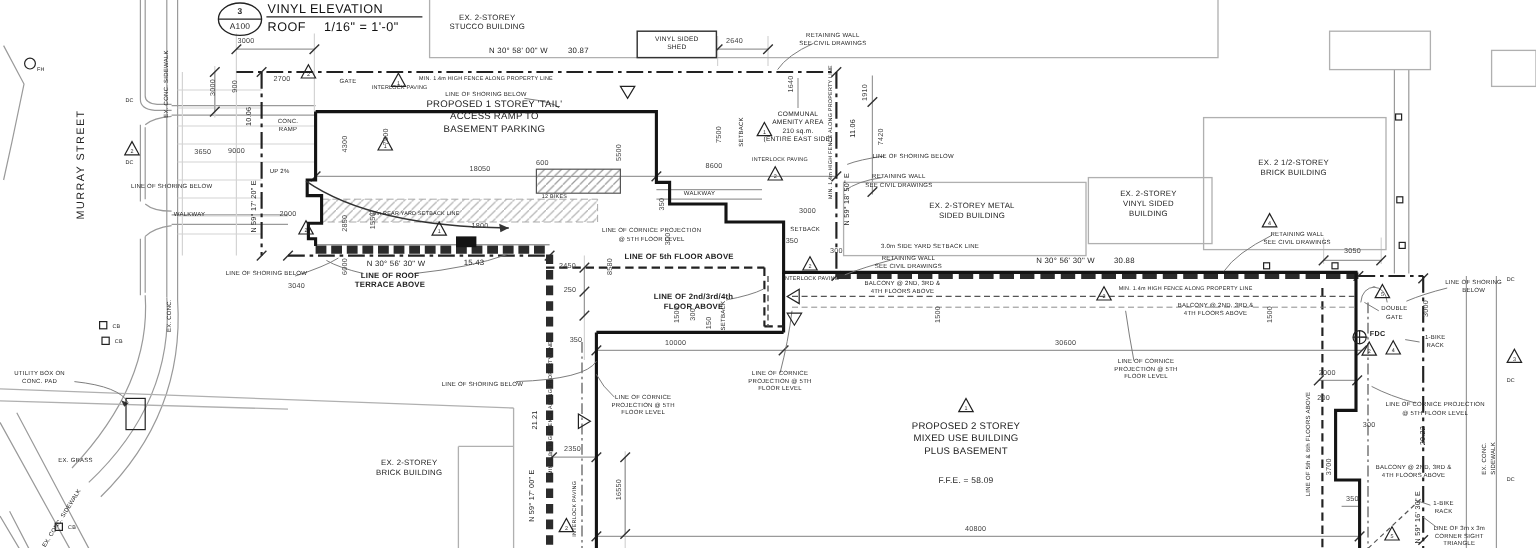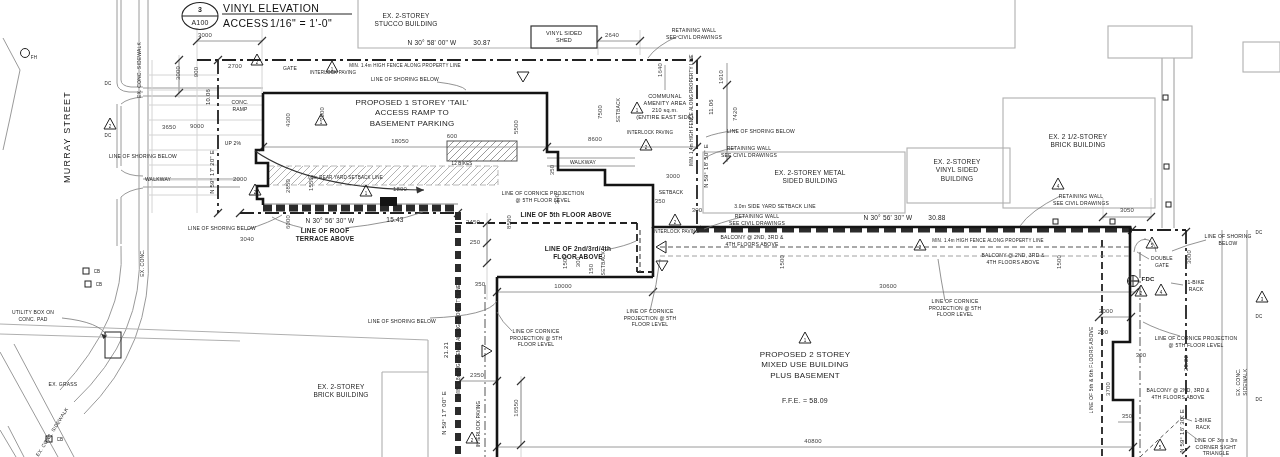--- a/index.html
+++ b/index.html
@@ -129,21 +129,21 @@
         <rect x="1053" y="219" width="5" height="5"></rect>
     <rect x="1110" y="219" width="5" height="5"></rect>
     <rect x="105" y="332" width="16" height="26"></rect>
     <rect x="531" y="26" width="66" height="22" stroke="#333" stroke-width="1.2" fill="#fff"></rect>
   </g>
 </svg>
 
 <div class="lb s7 b" style="left:200px;top:10px">3</div>
 <div class="lb s7" style="left:200px;top:23px">A100</div>
 <div class="la" style="left:223px;top:2px">VINYL ELEVATION</div>
-<div class="la" style="left:223px;top:17px">ACCESS</div>
+<div class="la" style="left:223px;top:17px">ROOF</div>
 <div class="la" style="left:270px;top:17px">1/16" = 1'-0"</div>
 
 <div class="lb s9 v ls" style="left:68px;top:137px">MURRAY STREET</div>
 <div class="lb s5 v" style="left:139px;top:70px">EX. CONC. SIDEWALK</div>
 <div class="lb s5 v" style="left:142px;top:263px">EX. CONC.</div>
 <div class="lb s5 v" style="left:1241px;top:382px">EX. CONC. SIDEWALK</div>
 <div class="lb s5 diag" style="left:52px;top:432px">EX. CONC. SIDEWALK</div>
 <div class="lb s5" style="left:63px;top:384px">EX. GRASS</div>
 <div class="lb s5" style="left:33px;top:315px">UTILITY BOX ON
 CONC. PAD</div>
@@ -164,21 +164,21 @@
 <div class="lb s65" style="left:810px;top:177px">EX. 2-STOREY METAL
 SIDED BUILDING</div>
 <div class="lb s65" style="left:957px;top:171px">EX. 2-STOREY
 VINYL SIDED
 BUILDING</div>
 <div class="lb s65" style="left:1078px;top:141px">EX. 2 1/2-STOREY
 BRICK BUILDING</div>
 <div class="lb s65" style="left:341px;top:391px">EX. 2-STOREY
 BRICK BUILDING</div>
 
-<div class="lb s8" style="left:412px;top:114px">PROPOSED 1 STOREY 'TAIL'
+<div class="lb s8" style="left:412px;top:98px">PROPOSED 1 STOREY 'TAIL'
 ACCESS RAMP TO
 BASEMENT PARKING</div>
 <div class="lb s8" style="left:805px;top:366px">PROPOSED 2 STOREY
 MIXED USE BUILDING
 PLUS BASEMENT</div>
 <div class="lb s7" style="left:805px;top:401px">F.F.E. = 58.09</div>
 <div class="lb s55" style="left:665px;top:107px">COMMUNAL
 AMENITY AREA
 210 sq.m.
 (ENTIRE EAST SIDE)</div>

